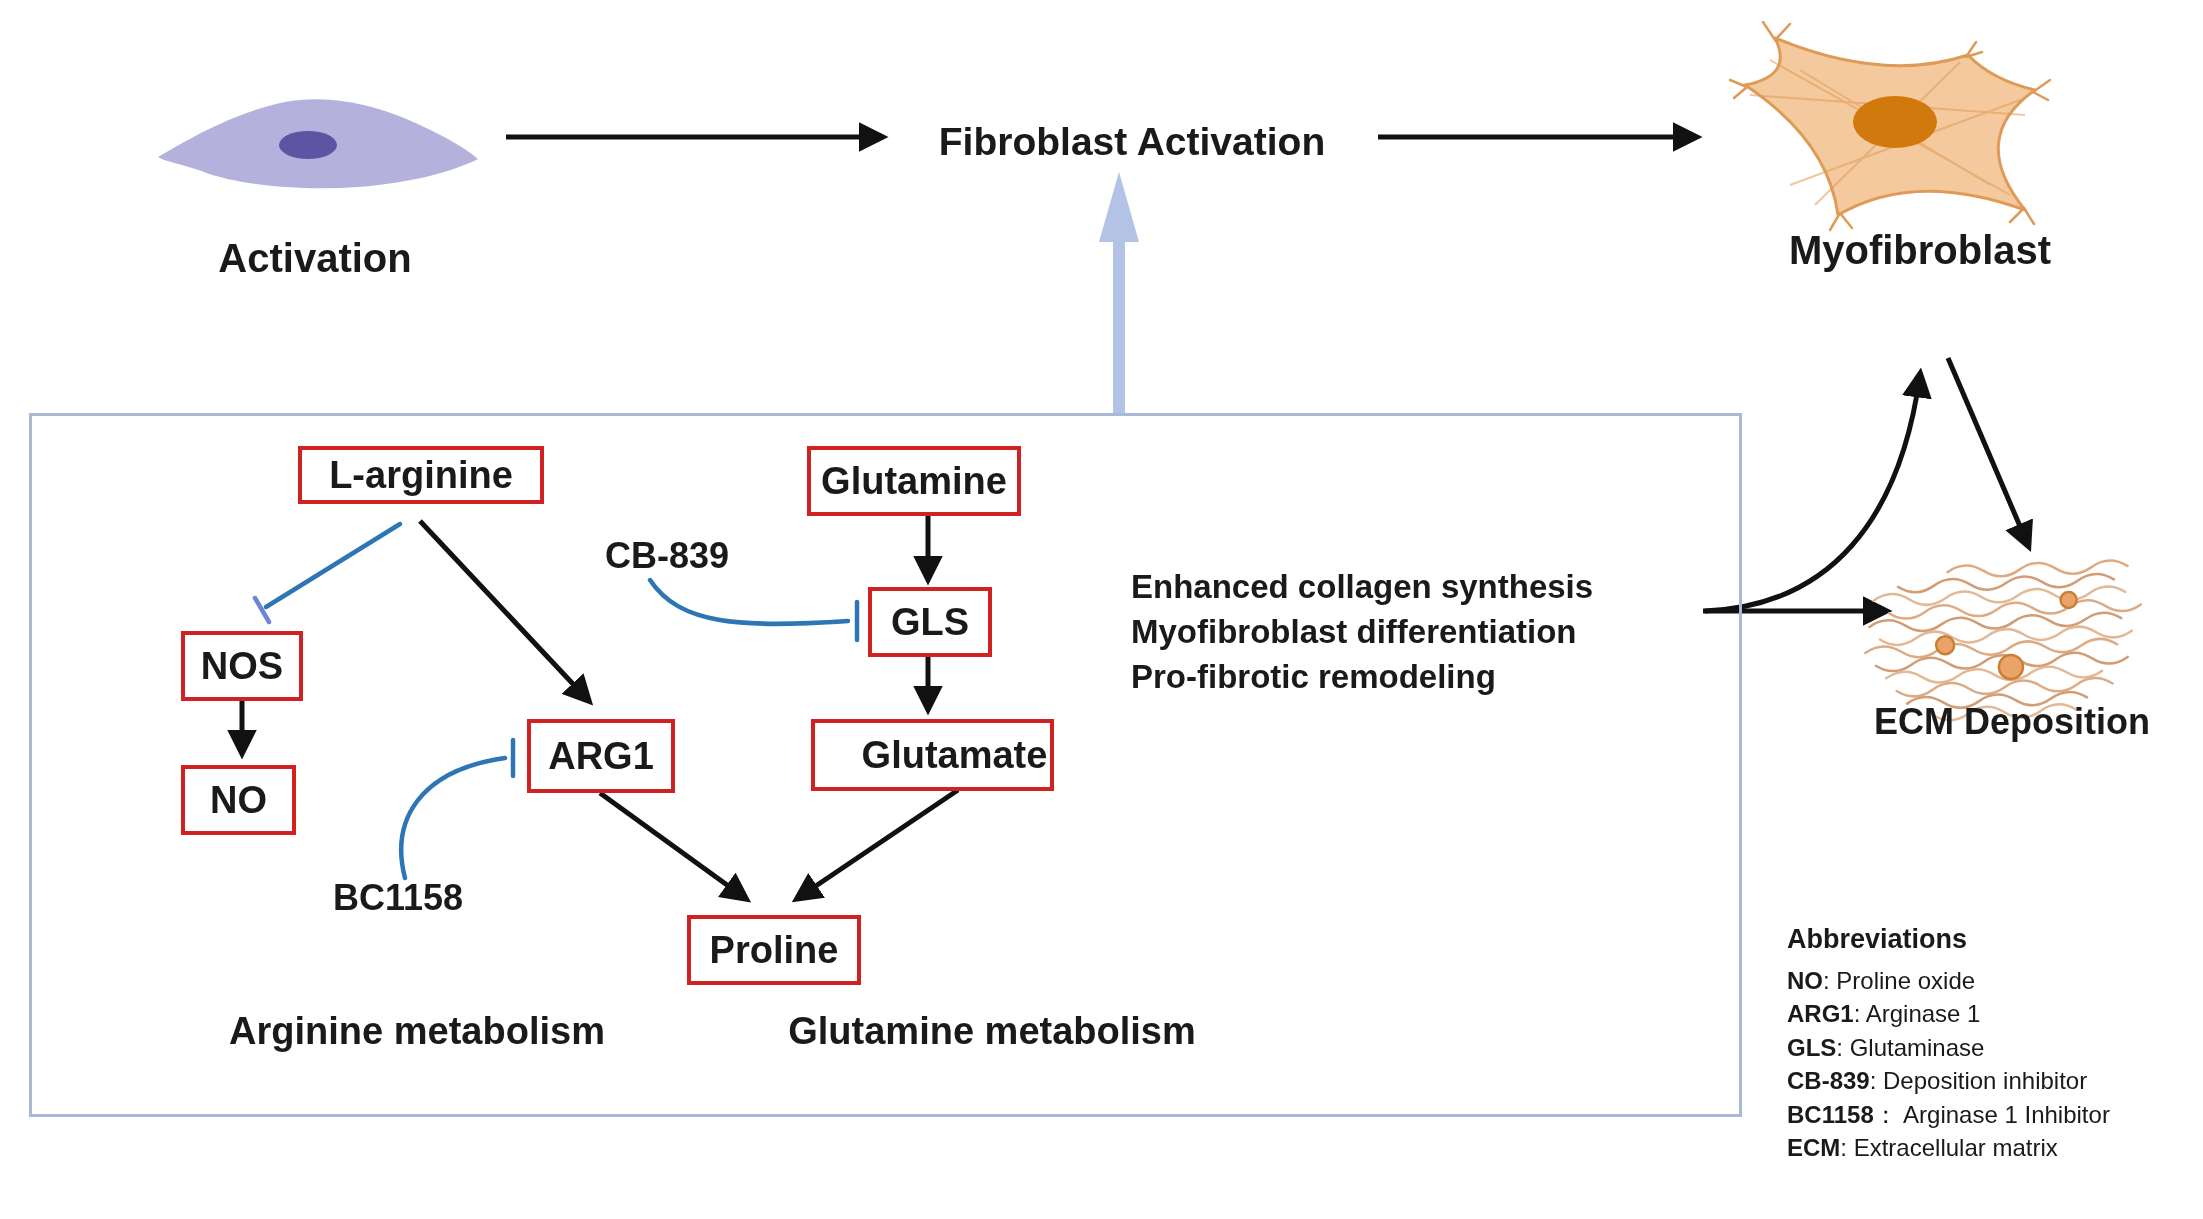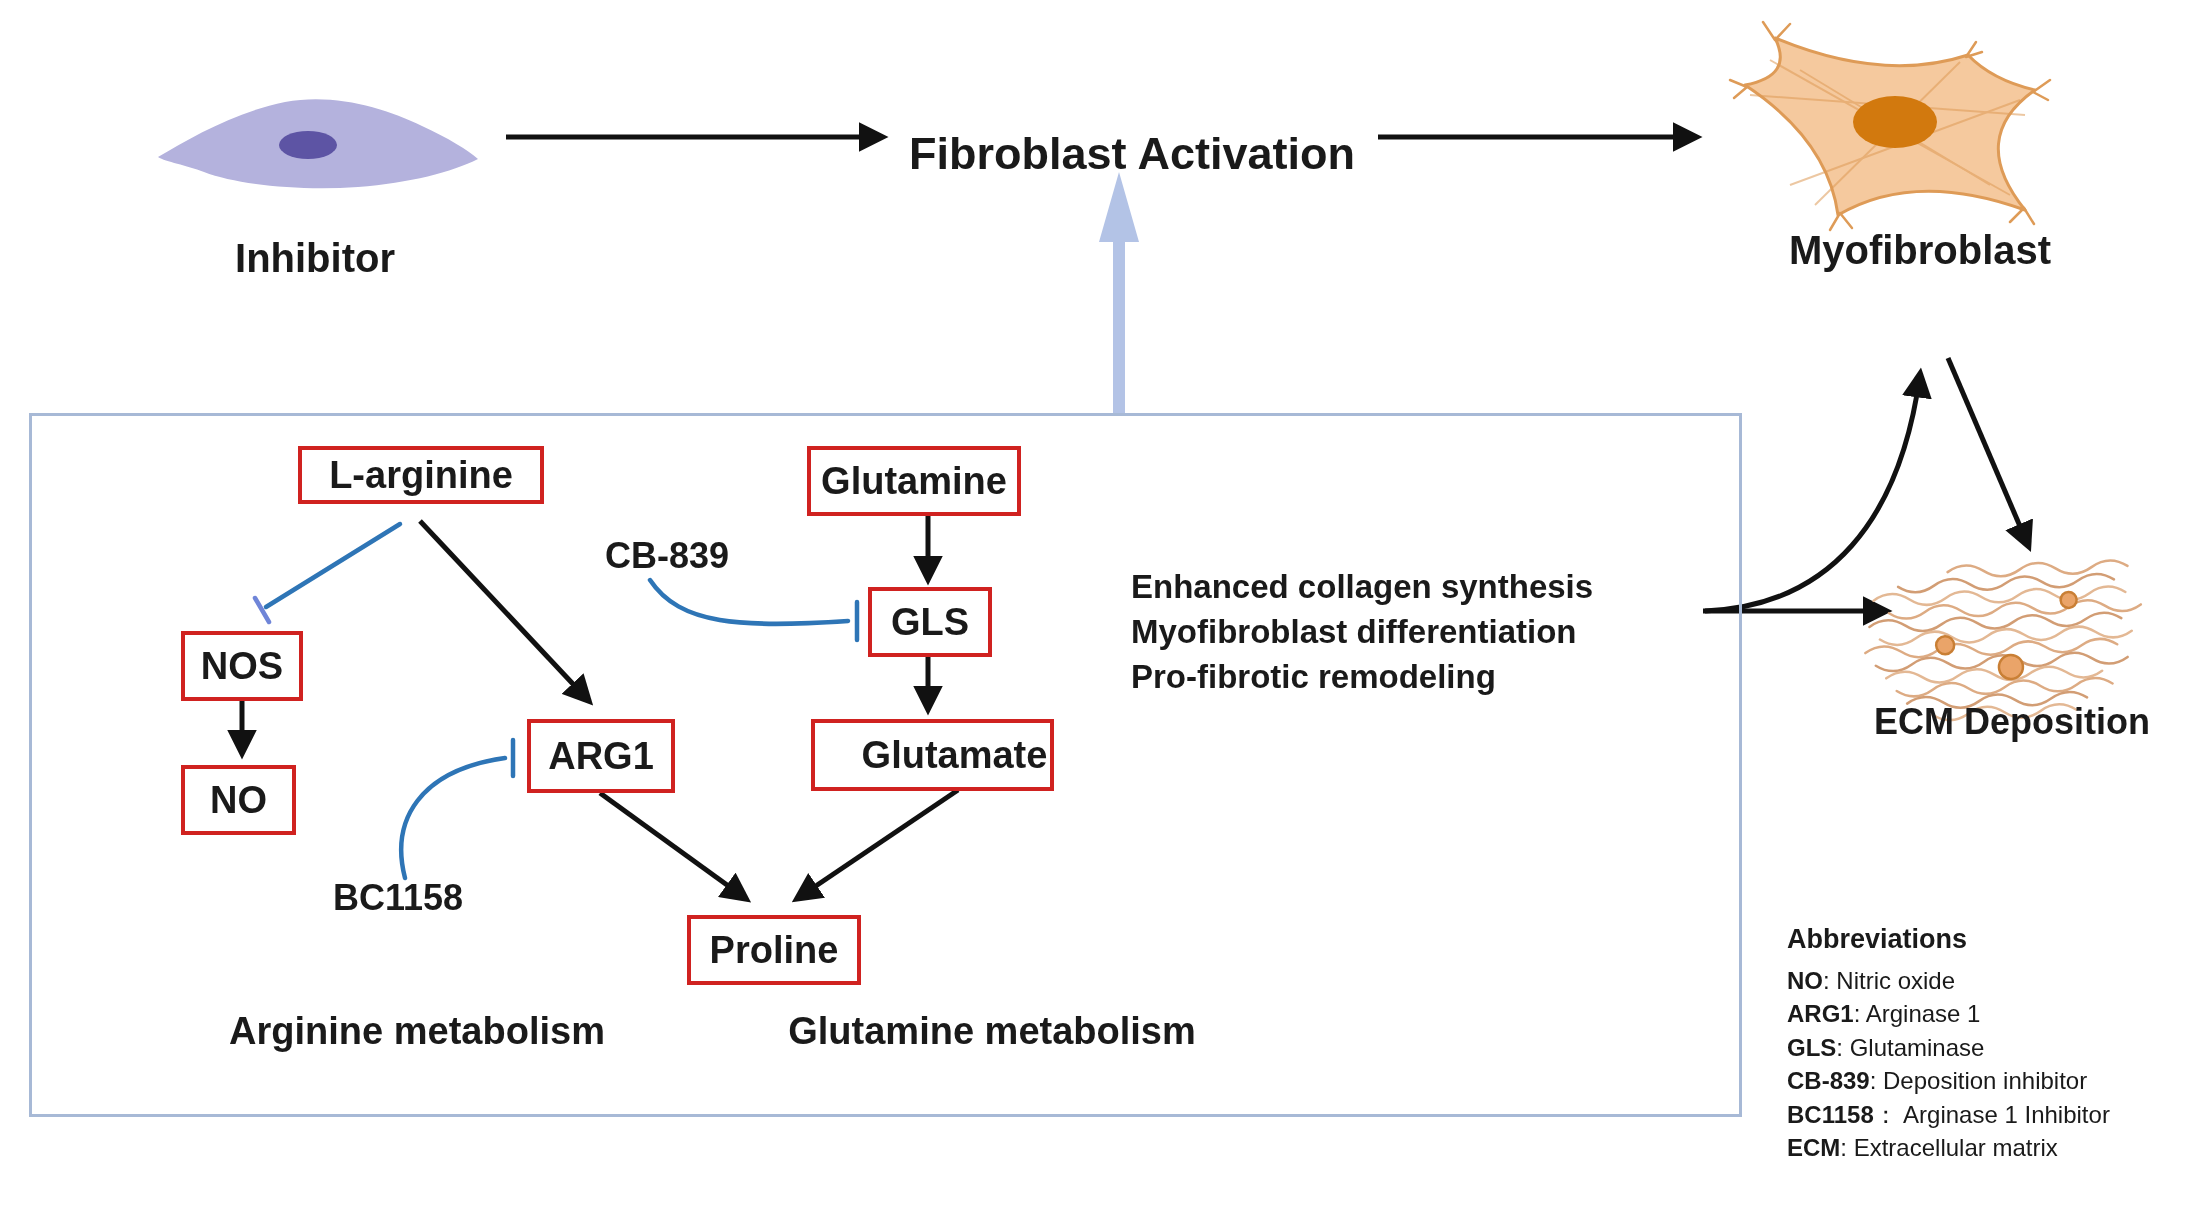--- a/index.html
+++ b/index.html
@@ -12,21 +12,21 @@
   .lbl-left{position:absolute;font-weight:700;white-space:nowrap;}
   .node{
     position:absolute;box-sizing:border-box;border:4px solid #d02220;background:#ffffff;
     display:flex;align-items:center;justify-content:center;
     font-weight:700;font-size:38px;color:#1a1a1a;
   }
   #pathway-panel{
     position:absolute;box-sizing:border-box;border:3px solid #a7b9d6;background:transparent;
     left:29px;top:413px;width:1713px;height:704px;
   }
-  #activation-label{left:1132px;top:128px;font-size:45px;}
+  #activation-label{left:1132px;top:120px;font-size:39px;}
   #fibroblast-label{left:315px;top:236px;font-size:40px;}
   #myofibroblast-label{left:1920px;top:228px;font-size:40px;}
   #ecm-label{left:2012px;top:701px;font-size:36px;}
   #cb839-label{left:667px;top:535px;font-size:36px;}
   #bc1158-label{left:398px;top:877px;font-size:36px;}
   #region-arginine{left:417px;top:1010px;font-size:38px;}
   #region-glutamine{left:992px;top:1010px;font-size:38px;}
   #effects-block{left:1131px;top:564px;font-size:33px;line-height:45px;font-weight:700;}
   #abbr-block{left:1787px;top:923px;font-size:24px;line-height:33.5px;font-weight:400;}
   #abbr-title{font-size:27px;font-weight:700;margin-bottom:7px;}
@@ -119,21 +119,21 @@
       <path d="M 1905 700 q 18 -12 36 0 t 36 0 t 36 0 t 36 0 t 36 0" stroke="#d29d74" stroke-width="2.5"></path>
       <path d="M 1930 712 q 18 12 36 0 t 36 0 t 36 0 t 36 0" stroke="#e3b894" stroke-width="2.5"></path>
       <circle cx="1945" cy="643" r="9" fill="#eaa469" stroke="#c97f35" stroke-width="2.5"></circle>
       <circle cx="2070" cy="602" r="8" fill="#eaa469" stroke="#c97f35" stroke-width="2.5"></circle>
       <circle cx="2010" cy="667" r="12" fill="#eaa469" stroke="#c97f35" stroke-width="2.5"></circle>
     </g>
   </svg>
 
   <div id="pathway-panel"></div>
 
-  <div class="lbl" id="fibroblast-label">Inhibitor</div>
+  <div class="lbl" id="fibroblast-label">Activation</div>
   <div class="lbl" id="activation-label">Fibroblast Activation</div>
   <div class="lbl" id="myofibroblast-label">Myofibroblast</div>
   <div class="lbl" id="ecm-label">ECM Deposition</div>
 
   <div class="node" id="node-l-arginine">L-arginine</div>
   <div class="node" id="node-glutamine">Glutamine</div>
   <div class="node" id="node-nos">NOS</div>
   <div class="node" id="node-no">NO</div>
   <div class="node" id="node-gls">GLS</div>
   <div class="node" id="node-arg1">ARG1</div>
@@ -147,21 +147,21 @@
   <div class="lbl" id="region-glutamine">Glutamine metabolism</div>
 
   <div class="lbl-left" id="effects-block">
     <div>Enhanced collagen synthesis</div>
     <div>Myofibroblast differentiation</div>
     <div>Pro-fibrotic remodeling</div>
   </div>
 
   <div class="lbl-left" id="abbr-block">
     <div id="abbr-title">Abbreviations</div>
-    <div><span class="abbr-term">NO</span><span>: Nitric oxide</span></div>
+    <div><span class="abbr-term">NO</span><span>: Proline oxide</span></div>
     <div><span class="abbr-term">ARG1</span><span>: Arginase 1</span></div>
     <div><span class="abbr-term">GLS</span><span>: Glutaminase</span></div>
     <div><span class="abbr-term">CB-839</span><span>: Deposition inhibitor</span></div>
     <div><span class="abbr-term">BC1158</span><span>：  Arginase 1  Inhibitor</span></div>
     <div><span class="abbr-term">ECM</span><span>: Extracellular matrix</span></div>
   </div>
 
 </div>
 
 </body></html>

